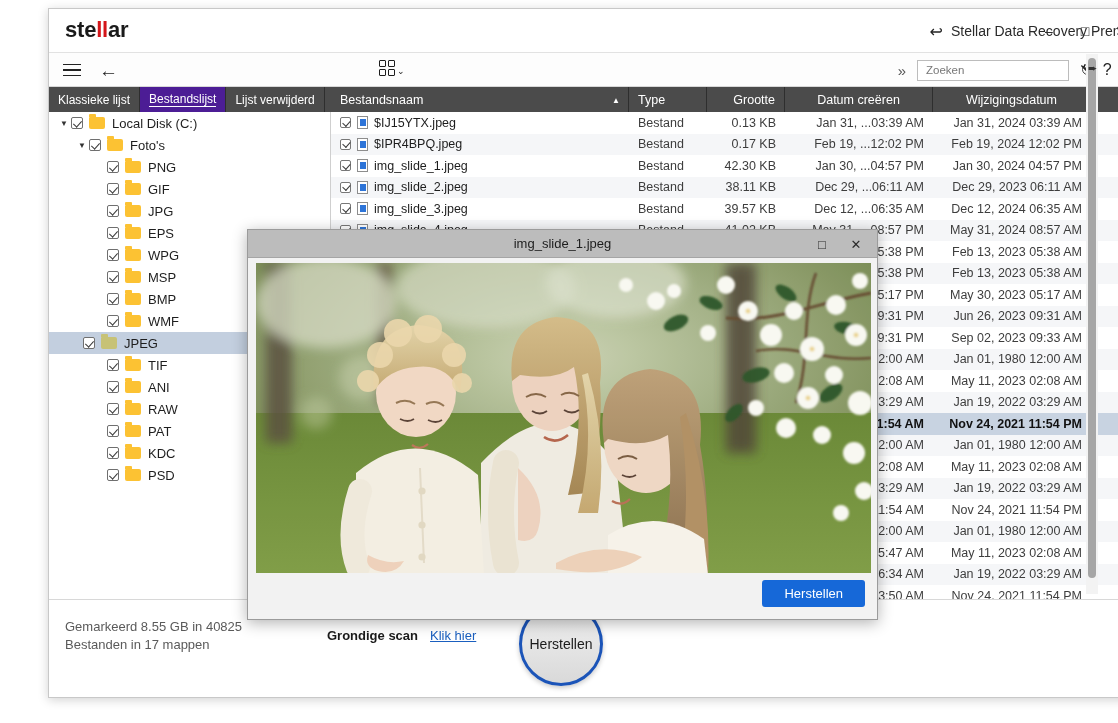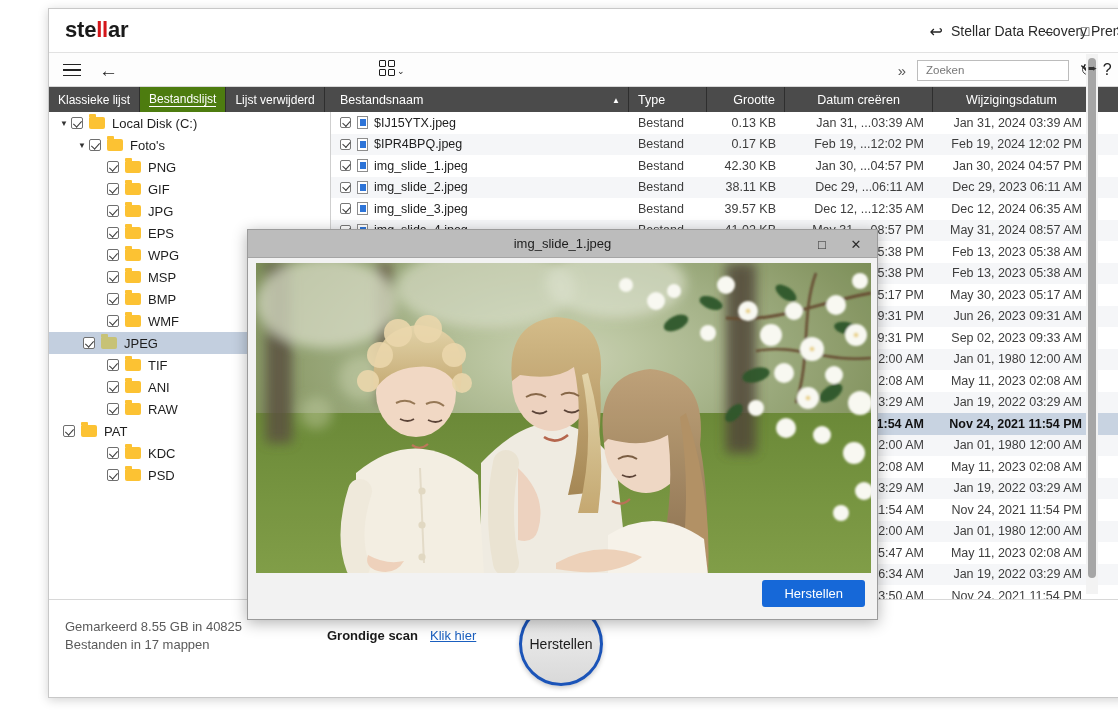--- a/index.html
+++ b/index.html
@@ -101,21 +101,21 @@
     display: flex; background: #4b4b4b;
   }
   .tab {
     flex: 0 0 auto; height: 25px;
     display: flex; align-items: center; justify-content: center;
     padding: 0 9px;
     font-size: 12px; color: #ffffff;
     border-right: 1px solid #2e2e2e;
     white-space: nowrap;
   }
-  .tab.active { background: #4d7c0f; }
+  .tab.active { background: #4c1d95; }
   .tab.active span { border-bottom: 1px solid #fff; }
 
   
   .tree {
     position: absolute; left: 0; top: 25px; width: 282px; bottom: 0;
     background: #fff; border-right: 1px solid #cfcfcf;
     overflow: hidden;
   }
   .tnode {
     display: flex; align-items: center; height: 22px;
@@ -399,21 +399,21 @@
           <div class="cbx"></div>
           <div class="folder"></div>
           <span>ANI</span>
         </div>
         <div class="tnode" style="padding-left: 44px;">
           <div class="tw"></div>
           <div class="cbx"></div>
           <div class="folder"></div>
           <span>RAW</span>
         </div>
-        <div class="tnode" style="">
+        <div class="tnode" style="padding-left: 44px;">
           <div class="tw"></div>
           <div class="cbx"></div>
           <div class="folder"></div>
           <span>PAT</span>
         </div>
         <div class="tnode" style="padding-left: 44px;">
           <div class="tw"></div>
           <div class="cbx"></div>
           <div class="folder"></div>
           <span>KDC</span>
@@ -483,21 +483,21 @@
             <div class="fr-mod">Dec 29, 2023 06:11 AM</div>
           </div>
           <div class="frow">
             <div class="fr-name">
               <span class="cbx-sm"></span>
               <span class="fico"></span>
               <span>img_slide_3.jpeg</span>
             </div>
             <div class="fr-type">Bestand</div>
             <div class="fr-size">39.57 KB</div>
-            <div class="fr-cre">Dec 12, ...12:35 AM</div>
+            <div class="fr-cre">Dec 12, ...06:35 AM</div>
             <div class="fr-mod">Dec 12, 2024 06:35 AM</div>
           </div>
           <div class="frow alt">
             <div class="fr-name">
               <span class="cbx-sm"></span>
               <span class="fico"></span>
               <span>img_slide_4.jpeg</span>
             </div>
             <div class="fr-type">Bestand</div>
             <div class="fr-size">41.02 KB</div>

